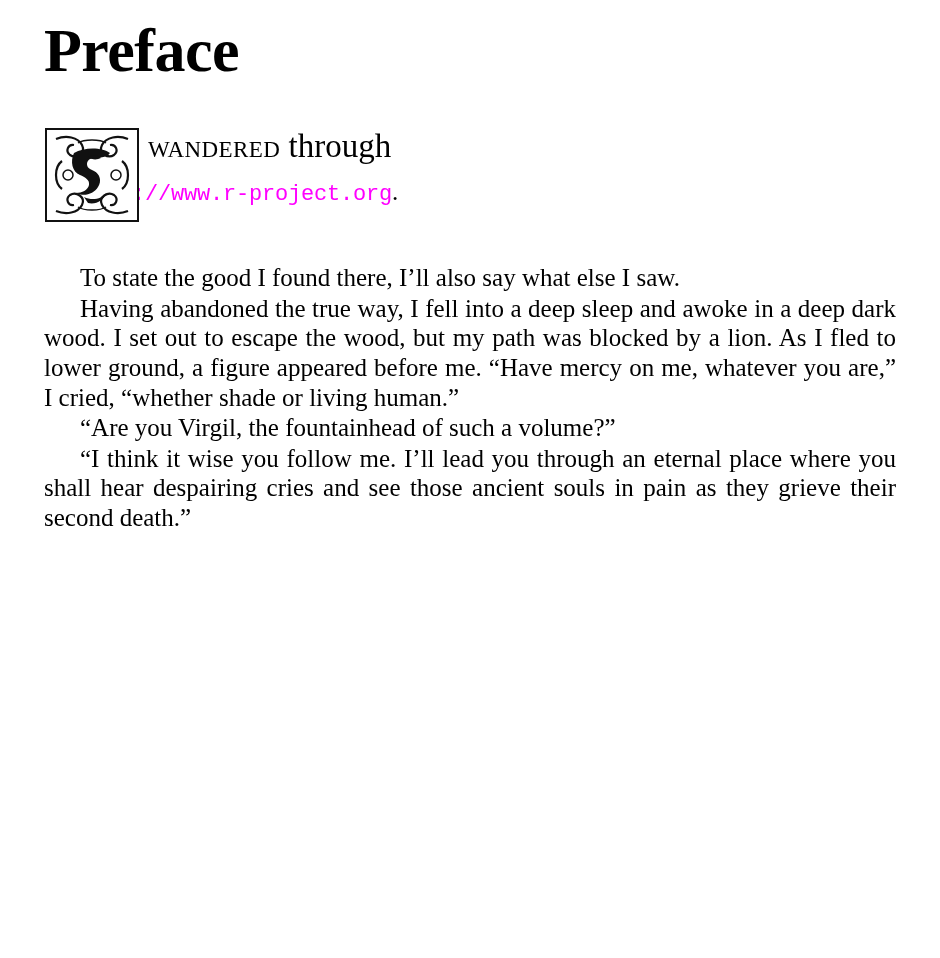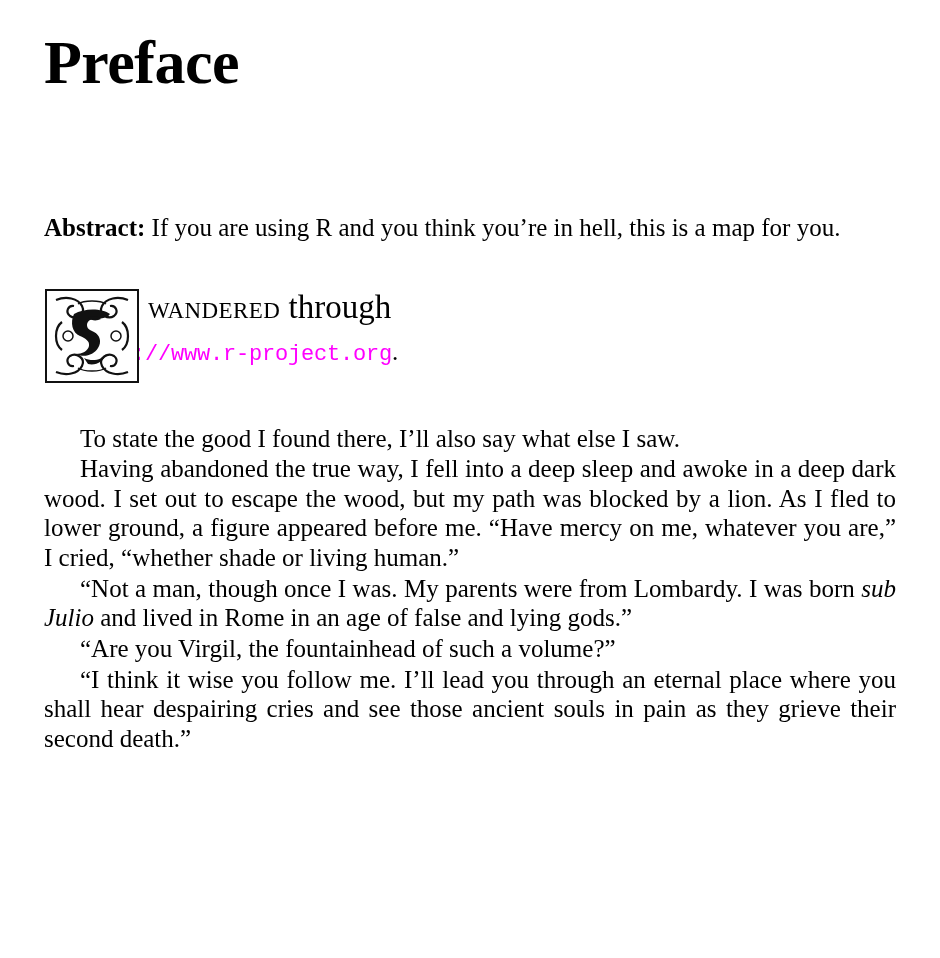--- a/index.html
+++ b/index.html
@@ -13,21 +13,20 @@
     font-family: "Liberation Serif", "DejaVu Serif", serif;
     color: #000000;
     overflow: hidden;
   }
   .page {
     position: relative;
     width: 940px;
     height: 854px;
     box-sizing: border-box;
     padding: 0 44px 0 44px;
-    margin-top: 12px;
   }
   .chapter-title {
     font-family: "Liberation Serif", "DejaVu Serif", serif;
     font-weight: bold;
     font-size: 62px;
     line-height: 1.05;
     letter-spacing: -0.5px;
     margin: 0;
     padding-top: 18px;
   }
@@ -102,24 +101,20 @@
     font-style: italic;
   }
 </style>
 </head>
 <body>
 
 <div class="page">
 
   <h1 class="chapter-title">Preface</h1>
 
-  <div class="abstract-block">
-    <span class="abstract-label">Abstract:</span>
-    <span>If you are using R and you think you’re in hell, this is a map for you.</span>
-  </div>
 
   <div class="dropcap-para">
     <div class="dropcap">
       <svg width="96" height="96" viewBox="0 0 96 96" xmlns="http://www.w3.org/2000/svg">
         <rect x="2" y="2" width="92" height="92" fill="#ffffff" stroke="#111111" stroke-width="2"></rect>
         <g fill="none" stroke="#111111" stroke-width="2.2">
           <path d="M12 12 C 22 8, 34 10, 38 18 C 42 26, 32 32, 26 28 C 21 24, 24 17, 30 18"></path>
           <path d="M84 12 C 74 8, 62 10, 58 18 C 54 26, 64 32, 70 28 C 75 24, 72 17, 66 18"></path>
           <path d="M12 84 C 22 88, 34 86, 38 78 C 42 70, 32 64, 26 68 C 21 72, 24 79, 30 78"></path>
           <path d="M84 84 C 74 88, 62 86, 58 78 C 54 70, 64 64, 70 68 C 75 72, 72 79, 66 78"></path>
@@ -146,21 +141,20 @@
     </div>
     <div class="link-line">
       <a class="url" href="#">http://www.r-project.org</a><span>.</span>
     </div>
   </div>
 
   <p class="body-para first-after-lettrine">To state the good I found there, I’ll also say what else I saw.</p>
 
   <p class="body-para gap-before">Having abandoned the true way, I fell into a deep sleep and awoke in a deep dark wood. I set out to escape the wood, but my path was blocked by a lion. As I fled to lower ground, a figure appeared before me. “Have mercy on me, whatever you are,” I cried, “whether shade or living human.”</p>
 
-  <p class="body-para"><span>“Not a man, though once I was. My parents were from Lombardy. I was born </span><span class="italic">sub Julio</span><span> and lived in Rome in an age of false and lying gods.”</span></p>
 
   <p class="body-para">“Are you Virgil, the fountainhead of such a volume?”</p>
 
   <p class="body-para">“I think it wise you follow me. I’ll lead you through an eternal place where you shall hear despairing cries and see those ancient souls in pain as they grieve their second death.”</p>
 
 
 
 </div>
 
 </body></html>

